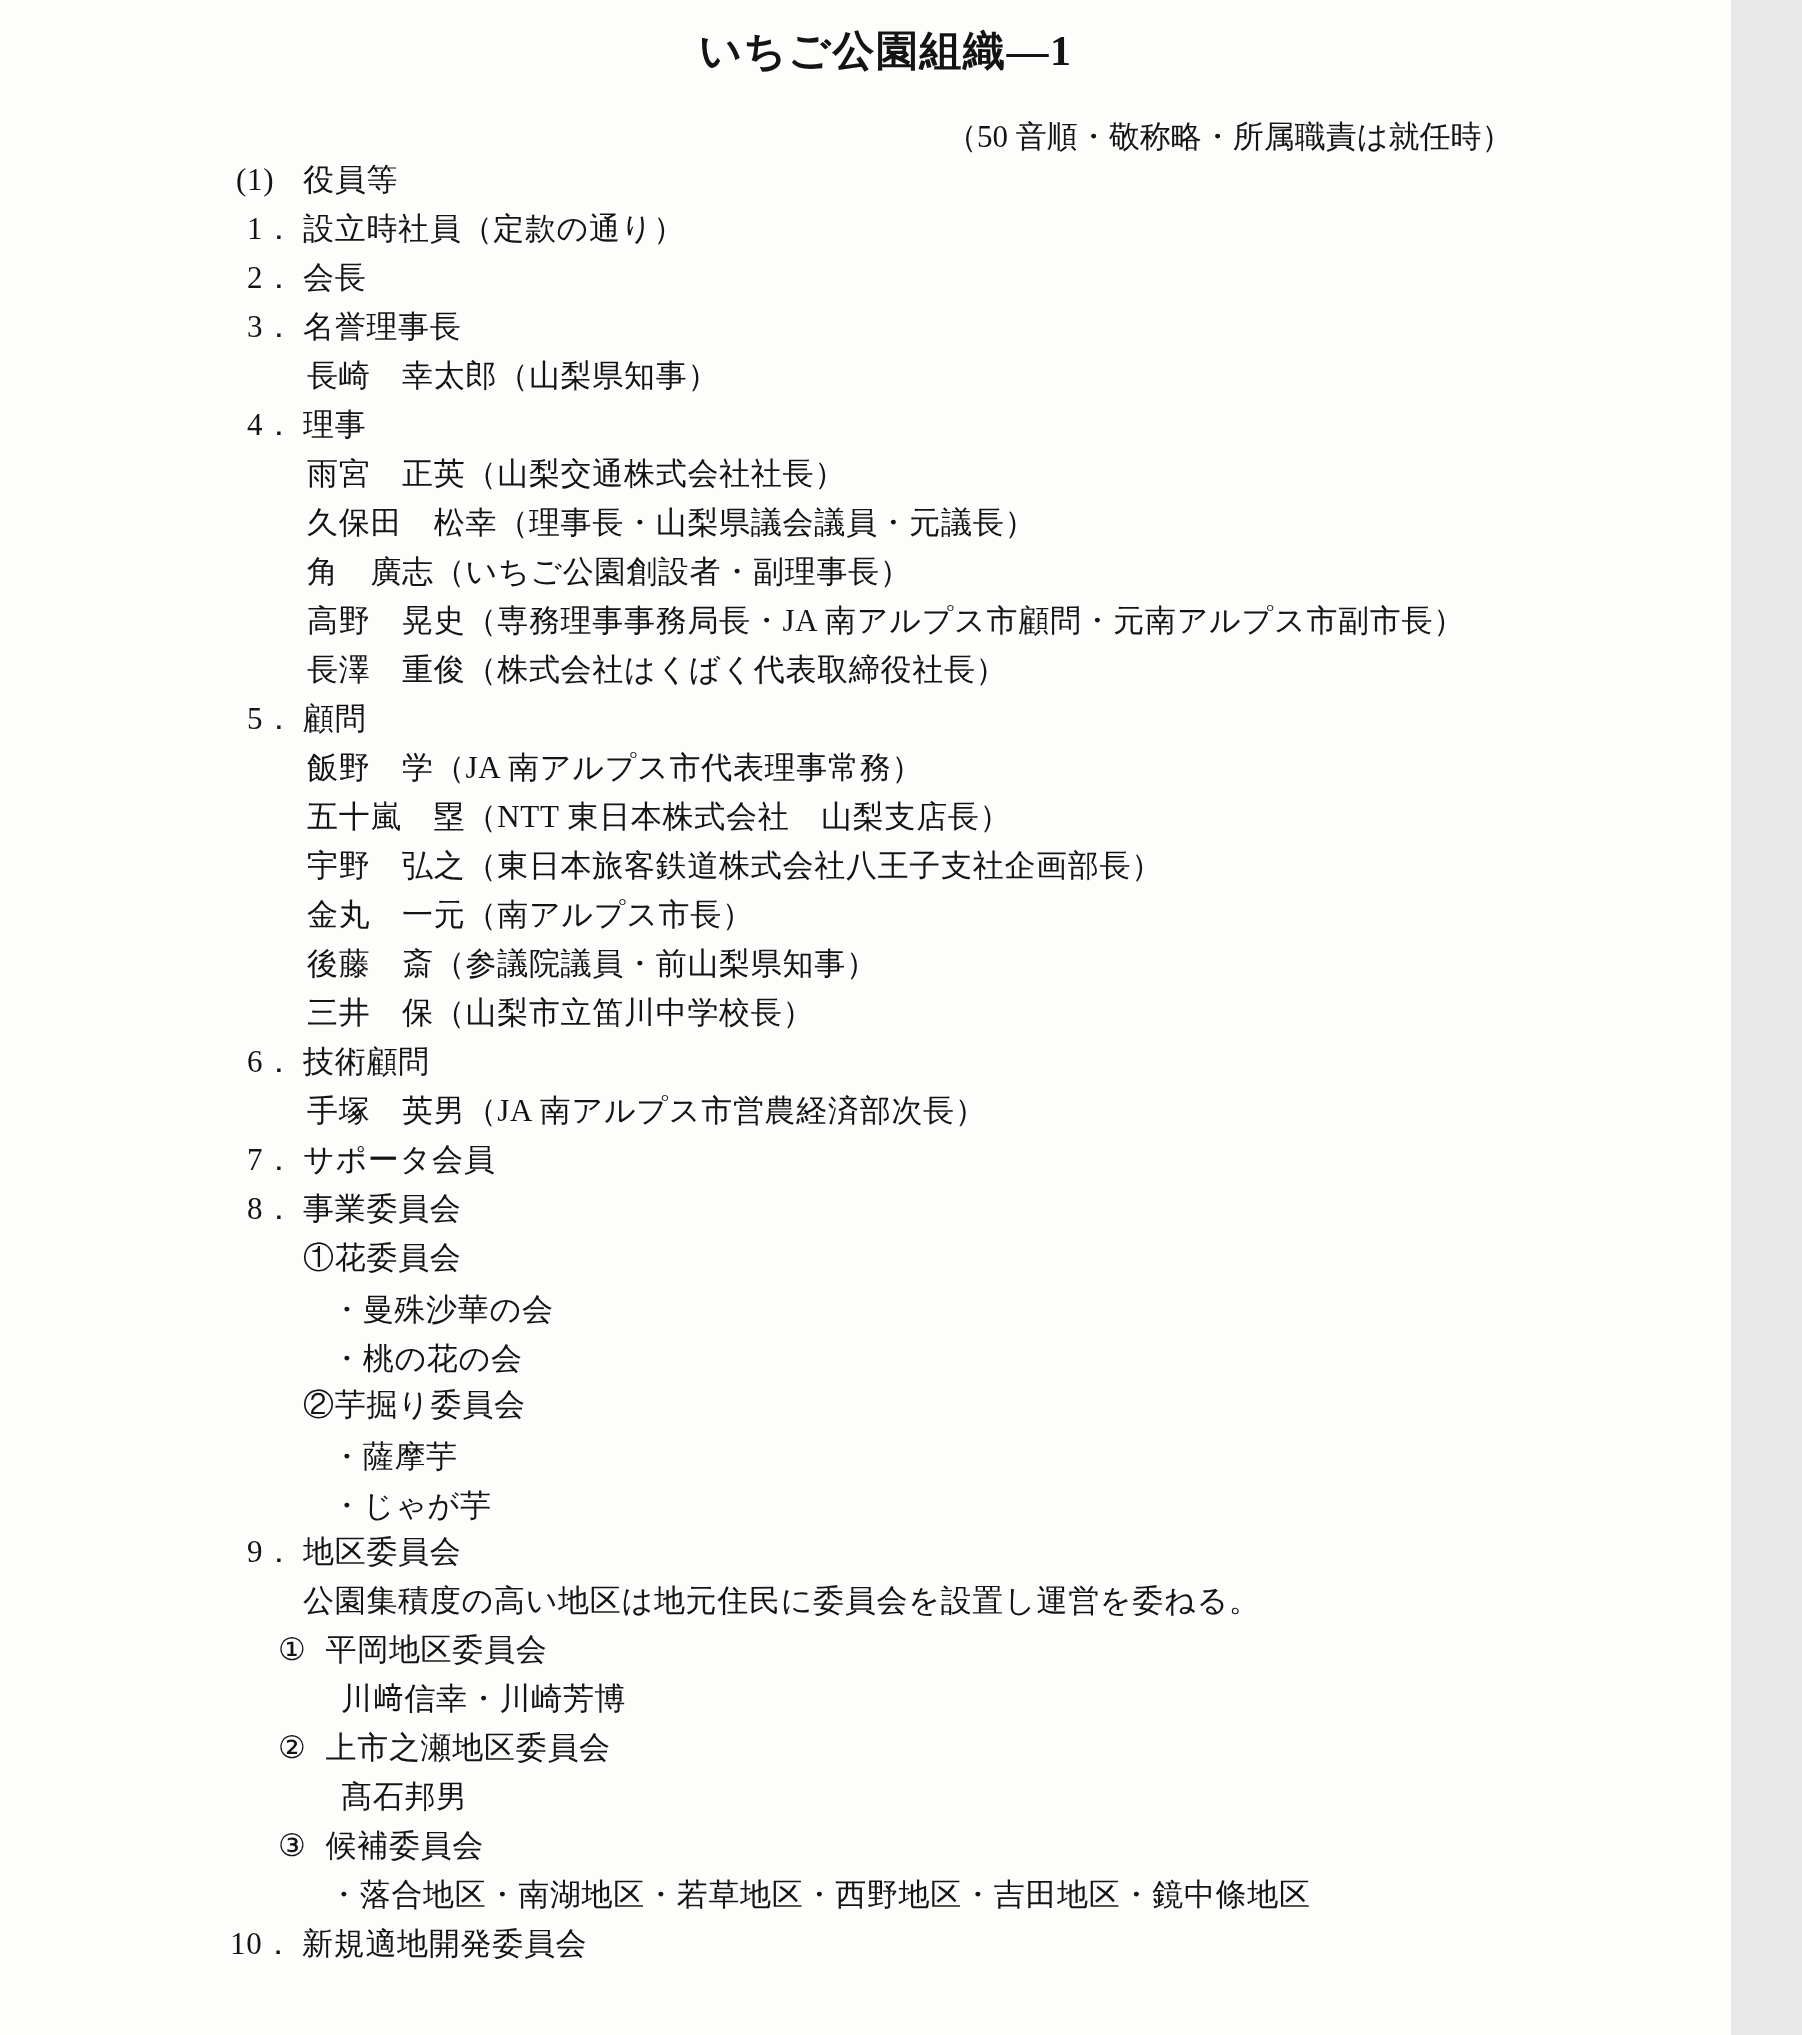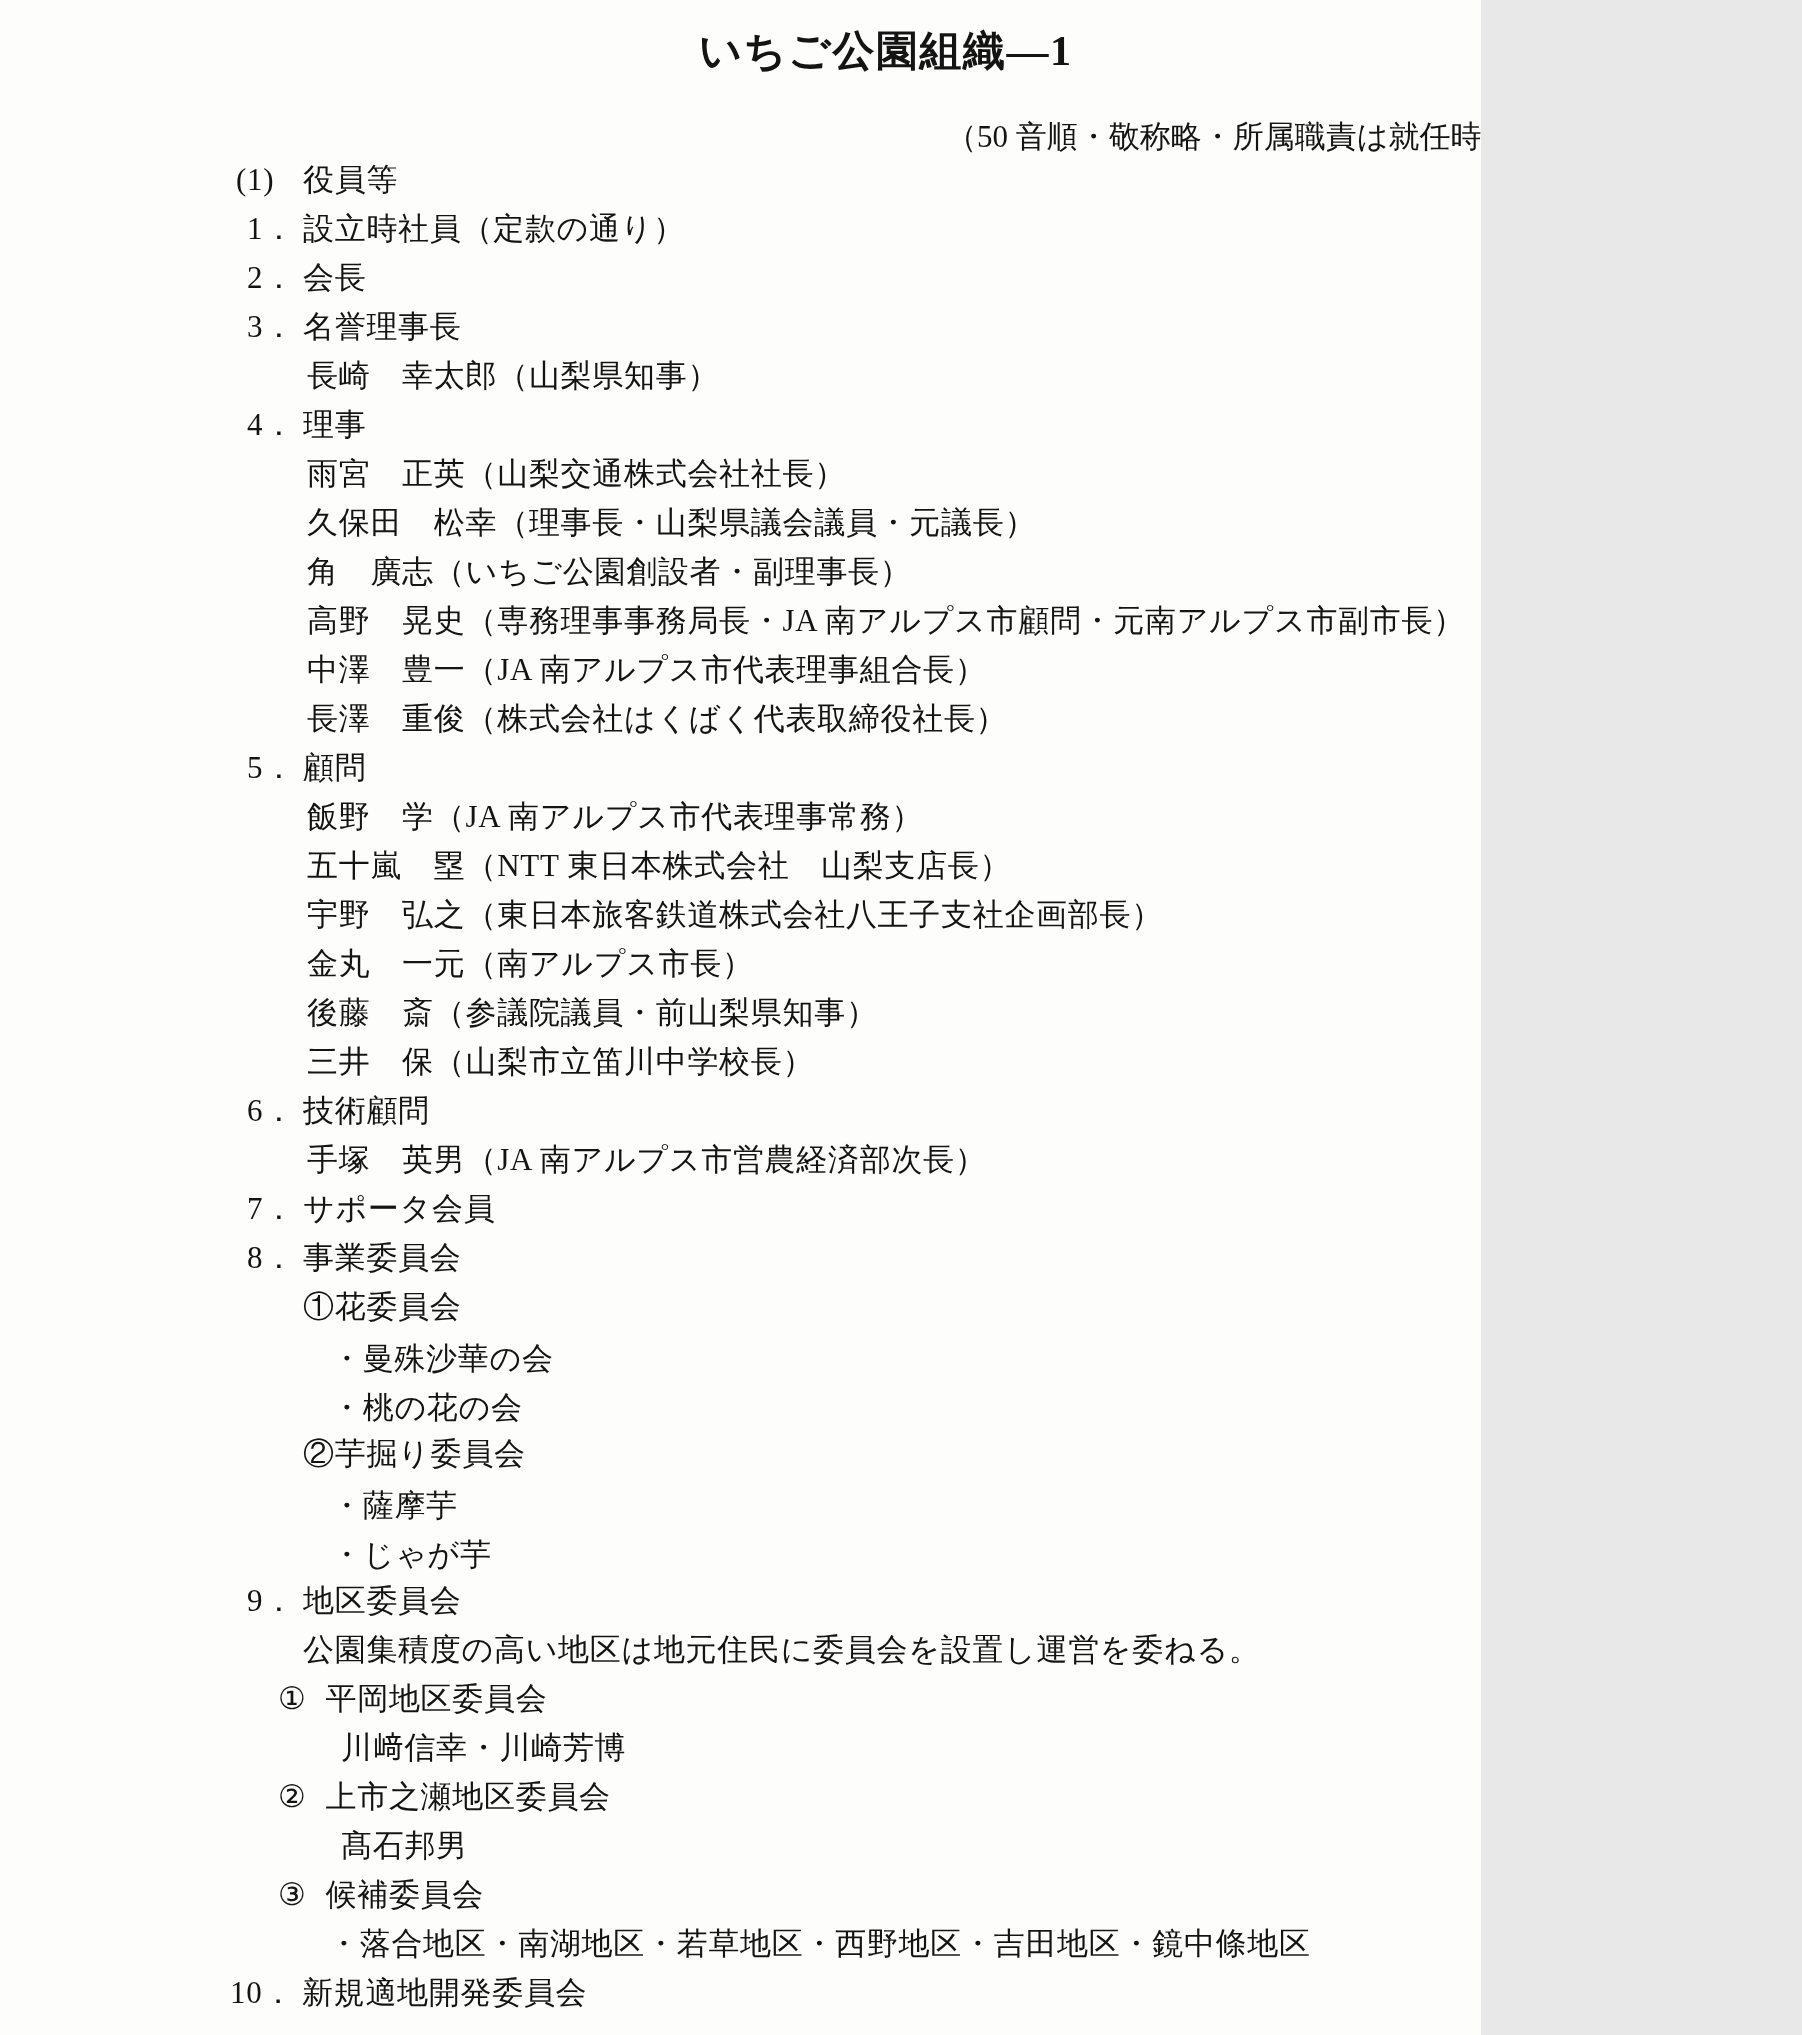--- a/index.html
+++ b/index.html
@@ -1,18 +1,18 @@
 <!DOCTYPE html>
 <html style="font-size:11.7px"><head>
 <meta charset="utf-8">
 <style>
   html,body{margin:0;padding:0;background:#e8e8e8;}
   .page{
     position:relative;
-    width:1481px;height:2035px;
+    width:1731px;height:2035px;
     background:#fdfdfc;
     font-family:"Liberation Serif","DejaVu Serif",serif;
     color:#141414;
     overflow:hidden;
   }
   .title{
     position:absolute;left:699px;top:29px;
     font-size:42px;font-weight:bold;letter-spacing:1.5px;
     line-height:1.05;white-space:pre;
   }
@@ -51,21 +51,20 @@
       <div class="line t-paren"><span class="num">(1)</span><span>役員等</span></div>
       <div class="line t-num"><span class="num">1．</span><span>設立時社員（定款の通り）</span></div>
       <div class="line t-num"><span class="num">2．</span><span>会長</span></div>
       <div class="line t-num"><span class="num">3．</span><span>名誉理事長</span></div>
       <div class="line t-name"><span>長崎　幸太郎（山梨県知事）</span></div>
       <div class="line t-num"><span class="num">4．</span><span>理事</span></div>
       <div class="line t-name"><span>雨宮　正英（山梨交通株式会社社長）</span></div>
       <div class="line t-name"><span>久保田　松幸（理事長・山梨県議会議員・元議長）</span></div>
       <div class="line t-name"><span>角　廣志（いちご公園創設者・副理事長）</span></div>
       <div class="line t-name"><span>高野　晃史（専務理事事務局長・JA 南アルプス市顧問・元南アルプス市副市長）</span></div>
-      <div class="line t-name"><span>中澤　豊一（JA 南アルプス市代表理事組合長）</span></div>
       <div class="line t-name"><span>長澤　重俊（株式会社はくばく代表取締役社長）</span></div>
       <div class="line t-num"><span class="num">5．</span><span>顧問</span></div>
       <div class="line t-name"><span>飯野　学（JA 南アルプス市代表理事常務）</span></div>
       <div class="line t-name"><span>五十嵐　塁（NTT 東日本株式会社　山梨支店長）</span></div>
       <div class="line t-name"><span>宇野　弘之（東日本旅客鉄道株式会社八王子支社企画部長）</span></div>
       <div class="line t-name"><span>金丸　一元（南アルプス市長）</span></div>
       <div class="line t-name"><span>後藤　斎（参議院議員・前山梨県知事）</span></div>
       <div class="line t-name"><span>三井　保（山梨市立笛川中学校長）</span></div>
       <div class="line t-num"><span class="num">6．</span><span>技術顧問</span></div>
       <div class="line t-name"><span>手塚　英男（JA 南アルプス市営農経済部次長）</span></div>

